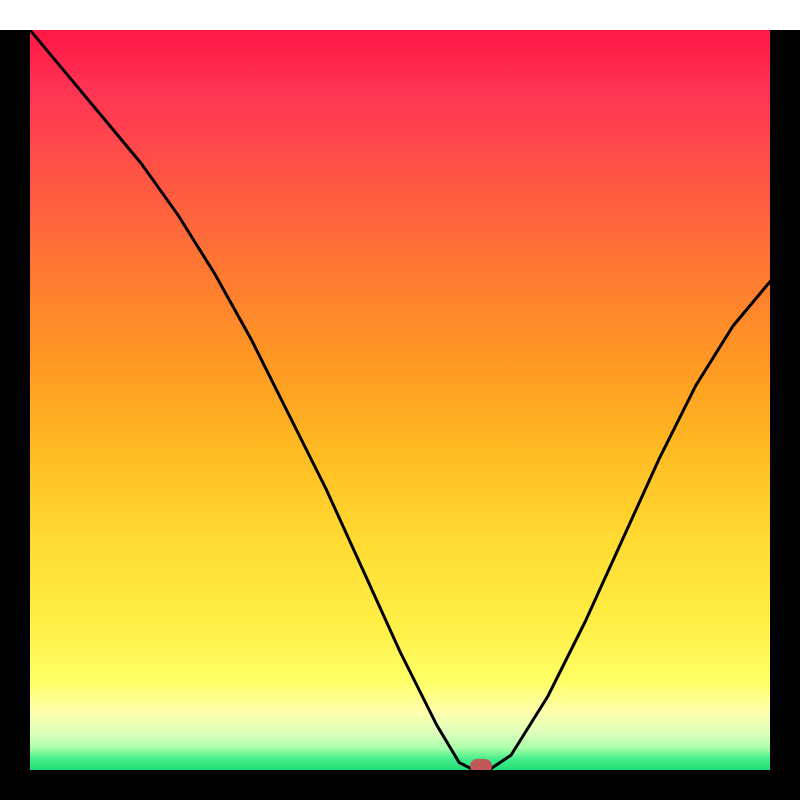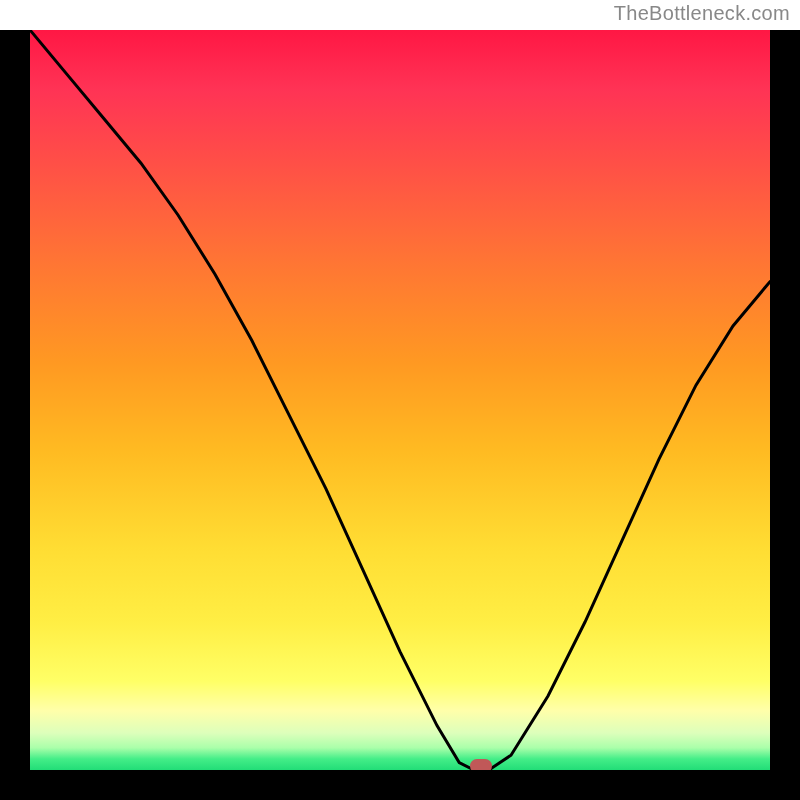--- a/index.html
+++ b/index.html
@@ -81,21 +81,20 @@
     height: 14px;
     background: #c05858;
     border-radius: 7px;
     transform: translate(-50%, -50%);
   }
 </style>
 </head>
 <body>
 
 <div class="container">
-  <div class="watermark">TheBottleneck.com</div>
 
   <div class="plot-area">
     <svg class="curve-svg" viewBox="0 0 740 740" preserveAspectRatio="none">
       <path id="curve-path" fill="none" stroke="#000000" stroke-width="3" stroke-linecap="round" d="M0.0 0.0 L37.0 44.4 L74.0 88.8 L111.0 133.2 L148.0 185.0 L185.0 244.2 L222.0 310.8 L259.0 384.8 L296.0 458.8 L333.0 540.2 L370.0 621.6 L407.0 695.6 L429.2 732.6 L444.0 740.0 L458.8 740.0 L481.0 725.2 L518.0 666.0 L555.0 592.0 L592.0 510.6 L629.0 429.2 L666.0 355.2 L703.0 296.0 L740.0 251.6"></path>
     </svg>
     <div class="marker" id="marker" style="left: 451.4px; top: 736.3px; background: rgb(192, 88, 88);"></div>
   </div>
 
   <div class="frame-left"></div>
   <div class="frame-right"></div>

